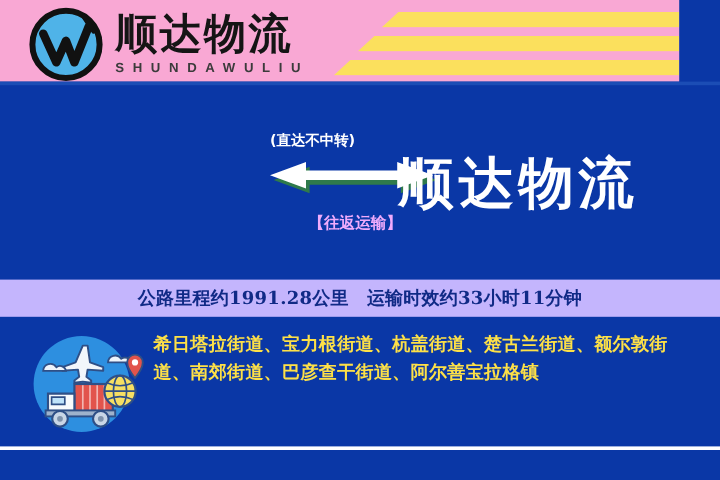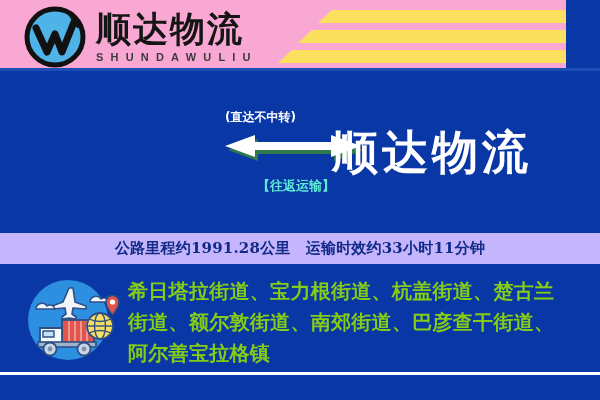--- a/index.html
+++ b/index.html
@@ -133,21 +133,21 @@
     height: 34px;
   }
   .arrow-tag {
     position: absolute;
     left: 0; bottom: 0;
     width: 142px;
     text-align: center;
     font-family: "DejaVu Sans", "Liberation Sans", sans-serif;
     font-size: 13px;
     font-weight: 700;
-    color: #5eead4;
+    color: #f0abfc;
     white-space: nowrap;
   }
 
   
   .info-bar {
     position: absolute;
     left: 0; top: 233px;
     width: 600px;
     height: 31px;
     background: #c4b5fd;
@@ -176,23 +176,23 @@
   .coverage-icon {
     flex: 0 0 auto;
     margin: 12px 0 0 12px;
     width: 112px;
     height: 88px;
   }
   .coverage-text {
     flex: 1 1 auto;
     margin: 12px 26px 0 4px;
     font-family: "DejaVu Serif", "Liberation Serif", serif;
-    font-size: 20px;
-    font-weight: 700;
-    color: #84cc16;
+    font-size: 15px;
+    font-weight: 700;
+    color: #fde047;
     line-height: 1.55;
     letter-spacing: 0.3px;
   }
 
   .bottom-rule {
     position: absolute;
     left: 0; top: 372px;
     width: 600px;
     height: 3px;
     background: #ffffff;

